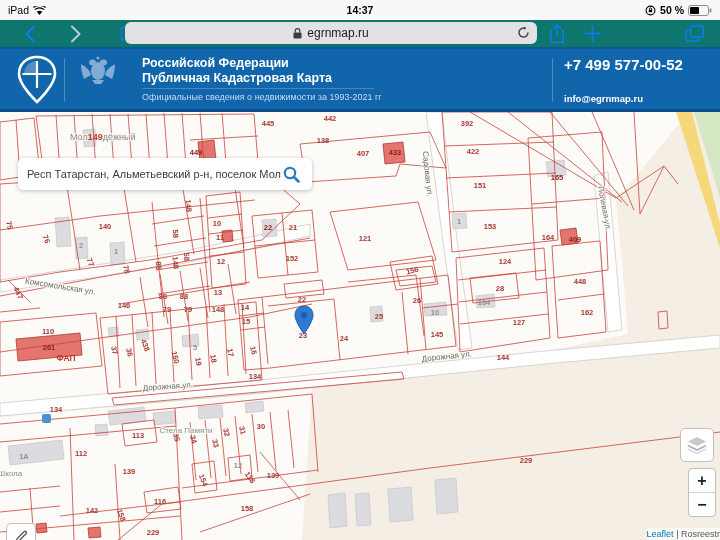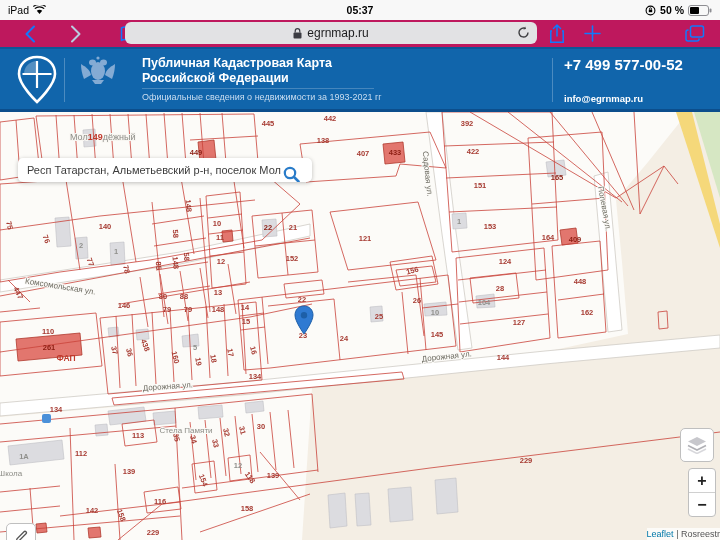--- a/index.html
+++ b/index.html
@@ -2,26 +2,26 @@
 <html><head>
 <meta charset="utf-8">
 <style>
   html,body{margin:0;padding:0;}
   body{width:720px;height:540px;overflow:hidden;position:relative;
        font-family:"Liberation Sans",sans-serif;background:#f6f1e8;}
 
   
   .statusbar{position:absolute;left:0;top:0;width:720px;height:20px;background:#f8f8f8;
     display:flex;align-items:center;justify-content:space-between;font-size:10.5px;color:#000;}
-  .sb-left{display:flex;align-items:center;gap:4px;padding-left:8px;}
+  .sb-left{display:flex;align-items:flex-end;gap:4px;padding-left:8px;}
   .sb-center{position:absolute;left:0;right:0;text-align:center;font-weight:600;}
   .sb-right{display:flex;align-items:center;gap:4px;padding-right:8px;position:relative;z-index:2;font-weight:bold;}
 
   
-  .toolbar{position:absolute;left:0;top:20px;width:720px;height:27px;background:#be185d;
+  .toolbar{position:absolute;left:0;top:20px;width:720px;height:27px;background:#0f766e;
     border-bottom:1px solid #c9c9cc;display:flex;align-items:center;}
   .tb-ico{flex:none;display:flex;align-items:center;justify-content:center;cursor:pointer;}
   .tb-back{margin-left:18px;width:24px;}
   .tb-fwd{margin-left:22px;width:24px;}
   .tb-book{margin-left:28px;width:26px;}
   .addressbar{position:absolute;left:125px;top:2px;width:412px;height:22px;background:#e2e2e4;
     border-radius:6px;display:flex;align-items:center;justify-content:center;gap:5px;
     font-size:12px;color:#1c1c1e;}
   .addr-reload{position:absolute;right:7px;top:4px;}
   .tb-share{position:absolute;left:549px;}
@@ -55,21 +55,21 @@
   .poi-gray{font-size:8px;fill:#8d8d87;text-anchor:middle;paint-order:stroke;stroke:#fbfaf7;stroke-width:2px;}
   .settle{font-size:9px;fill:#8d8d87;paint-order:stroke;stroke:#f8f6f2;stroke-width:2px;}
   .settle .num{fill:#c0392b;stroke:none;font-weight:600;}
 
   .red{fill:none;stroke:#c9423a;stroke-width:.8;}
   .road{fill:#ffffff;stroke:#cfccc5;stroke-width:.8;}
   .gb{fill:#dcdce0;stroke:#c0c0c5;stroke-width:.6;}
   .rb{fill:#e2766e;stroke:#b03a2e;stroke-width:.8;}
 
   
-  .searchbox{position:absolute;left:18px;top:158px;width:294px;height:24px;background:#fff;
+  .searchbox{position:absolute;left:18px;top:158px;width:294px;height:32px;background:#fff;
     border-radius:5px;box-shadow:0 1px 4px rgba(0,0,0,.25);display:flex;align-items:center;
     padding:0 30px 0 9px;box-sizing:border-box;font-size:11px;color:#3c3c3c;white-space:nowrap;overflow:hidden;}
   .searchbox .mag{position:absolute;right:12px;top:8px;}
 
   .layersbtn{position:absolute;left:680px;top:428px;width:32px;height:32px;background:#fff;
     border:1px solid #bfbfbf;border-radius:5px;display:flex;align-items:center;justify-content:center;cursor:pointer;}
   .zoomctl{position:absolute;left:688px;top:468px;width:26px;background:#fff;border:1px solid #bfbfbf;
     border-radius:4px;overflow:hidden;}
   .zbtn{width:26px;height:23px;display:flex;align-items:center;justify-content:center;
     font-size:16px;font-weight:bold;color:#222;cursor:pointer;}
@@ -85,21 +85,21 @@
 
 <div class="statusbar">
   <div class="sb-left">
     <span>iPad</span>
     <svg width="13" height="10" viewBox="0 0 13 10">
       <path d="M6.5,9 L3.8,5.8 a4.4,4.4 0 0 1 5.4,0 Z" fill="#000"></path>
       <path d="M1.8,3.6 a7.2,7.2 0 0 1 9.4,0" fill="none" stroke="#000" stroke-width="1.2"></path>
       <path d="M0.3,1.6 a9.8,9.8 0 0 1 12.4,0" fill="none" stroke="#000" stroke-width="1.2" opacity=".9"></path>
     </svg>
   </div>
-  <div class="sb-center">05:37</div>
+  <div class="sb-center">14:37</div>
   <div class="sb-right">
     <svg width="11" height="11" viewBox="0 0 11 11">
       <circle cx="5.5" cy="5.5" r="4.4" fill="none" stroke="#000" stroke-width="1.1"></circle>
       <rect x="3.8" y="4.6" width="3.4" height="2.6" fill="#000"></rect>
       <path d="M4.5,4.6 v-.8 a1,1 0 0 1 2,0 v.8" fill="none" stroke="#000" stroke-width=".9"></path>
     </svg>
     <span>50 %</span>
     <svg width="24" height="11" viewBox="0 0 24 11">
       <rect x="0.5" y="0.5" width="20" height="10" rx="2.5" fill="none" stroke="#8e8e93"></rect>
       <rect x="2" y="2" width="9" height="7" rx="1" fill="#000"></rect>
@@ -172,22 +172,22 @@
       <path d="M37,9 C32,12 28,15 27,20 L34,24 C36,19 37,14 37,9 Z"></path>
       <circle cx="20" cy="3" r="1.6"></circle>
       <path d="M14,25 L26,25 L23,29 L17,29 Z"></path>
     </g>
   </svg>
   <div class="emblem-caption">
     <div>Сведения</div>
     <div>ЕГРН России</div>
   </div>
   <div class="hdr-title">
+    <div>Российской Федерации</div>
     <div>Публичная Кадастровая Карта</div>
-    <div>Российской Федерации</div>
   </div>
   <div class="hdr-subline"></div>
   <div class="hdr-sub">Официальные сведения о недвижимости за 1993-2021 гг</div>
   <div class="hdr-divider" style="left:552px;"></div>
   <div class="hdr-right">
     <div class="hdr-phone">+7 499 577-00-52</div>
     <div class="hdr-mail">info@egrnmap.ru</div>
     <div class="hdr-support">
       <svg width="11" height="11" viewBox="0 0 12 12">
         <path d="M1.5,7 V6 a4.5,4.5 0 0 1 9,0 v1" fill="none" stroke="#dcebf8" stroke-width="1.3"></path>

